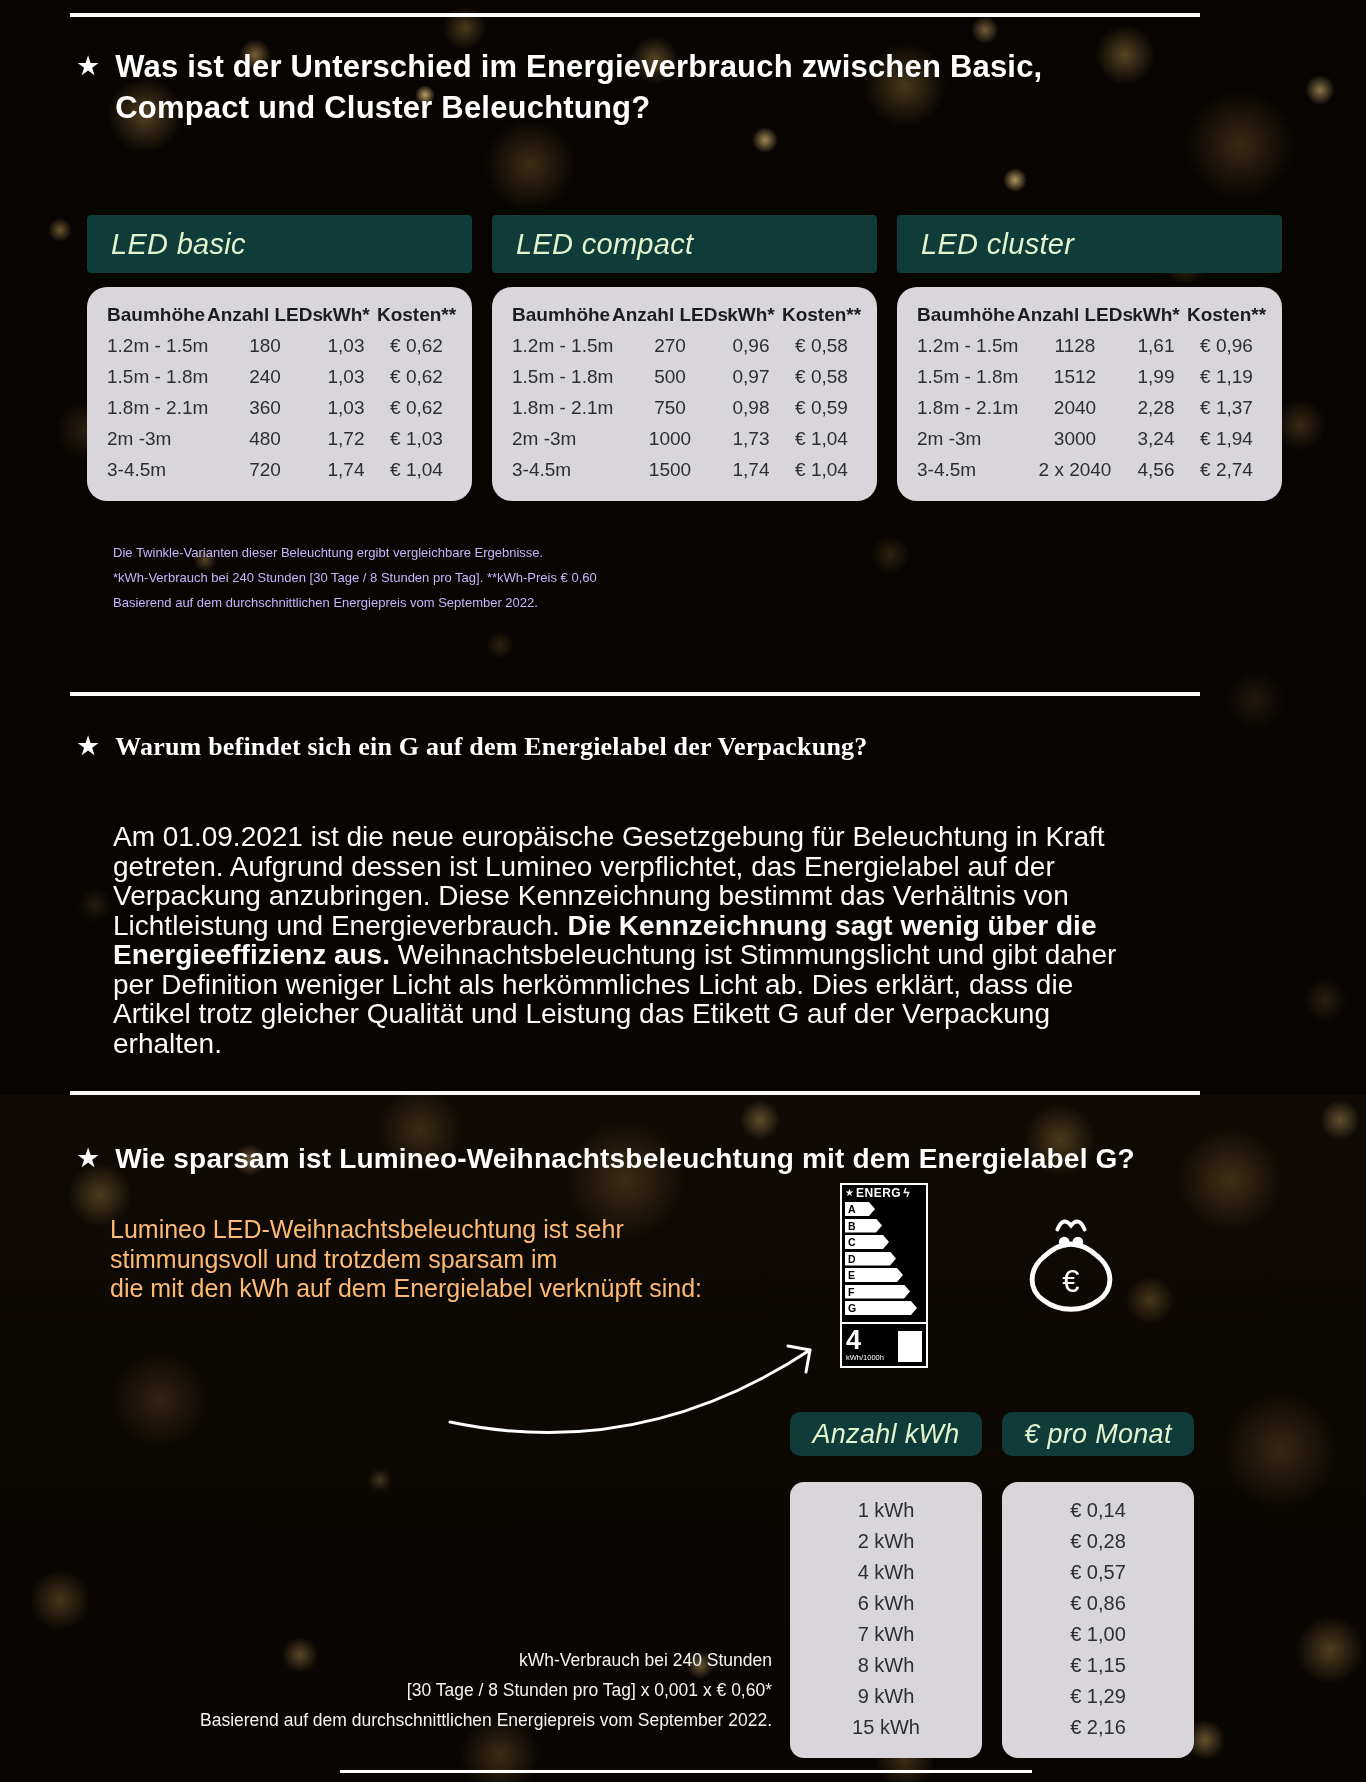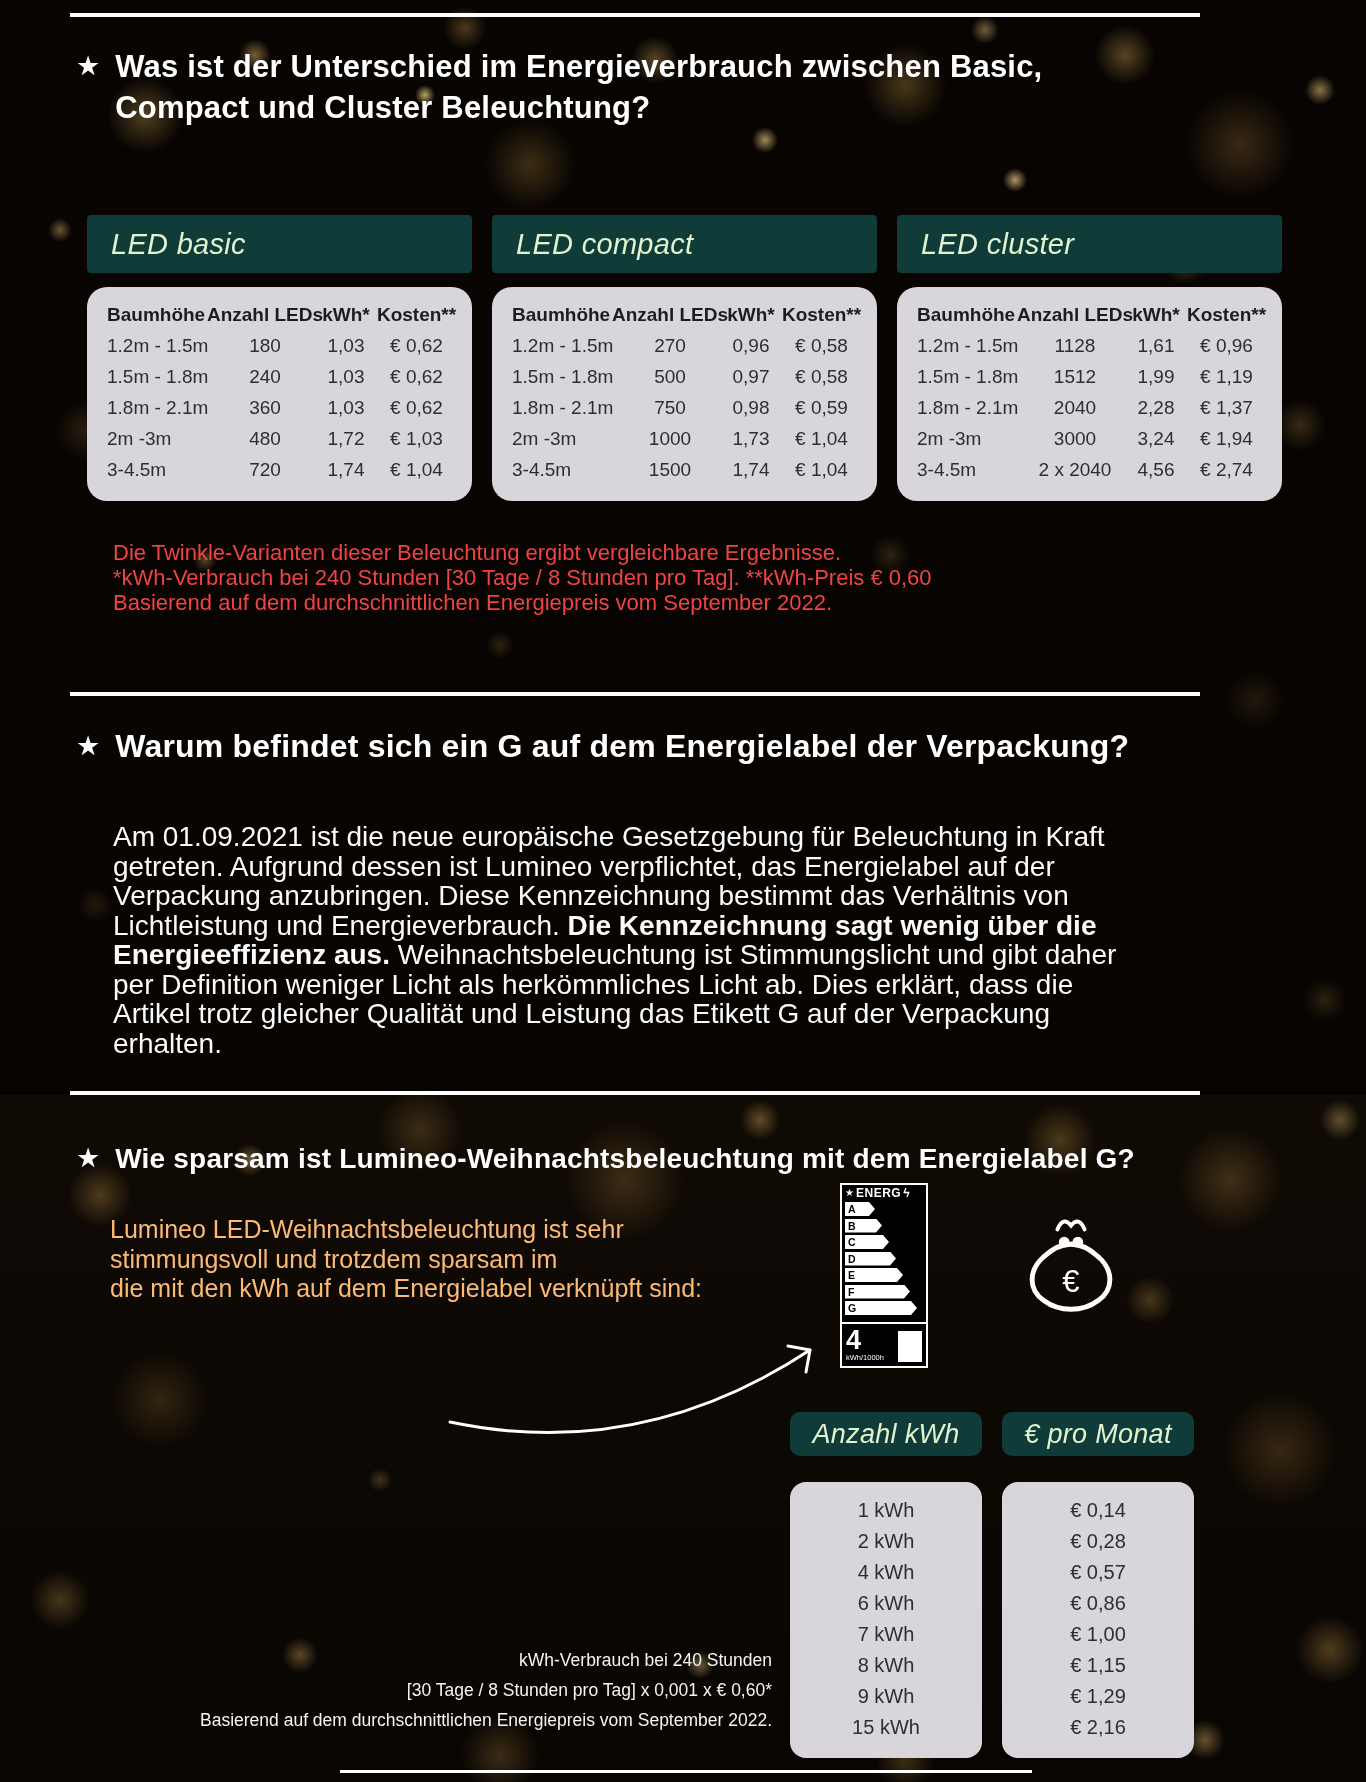--- a/index.html
+++ b/index.html
@@ -65,39 +65,39 @@
   .rule-2{top:692px;}
   .rule-3{top:1091px;}
   .rule-bottom{top:1770px;left:340px;width:692px;height:3px;}
 
   .section-heading{position:absolute;display:flex;gap:15px;color:#fff;}
   .star{font-size:27px;line-height:41px;flex:0 0 auto;}
   .htext{font-weight:bold;font-size:31px;line-height:41px;letter-spacing:.2px;}
   .htext span{display:block;}
   .sh1{left:76px;top:46px;}
   .sh2{left:76px;top:726px;}
-  .sh2 .htext{font-size:32px;}
+  .sh2 .htext{font-size:26px;font-family:Liberation Serif, serif;}
   .sh3{left:76px;top:1138px;}
   .sh3 .htext{font-size:28px;white-space:nowrap;}
 
   
   .ledtable{position:absolute;top:215px;width:385px;}
   .t0{left:87px;} .t1{left:492px;} .t2{left:897px;}
   .band{background:#0f3b38;border-radius:4px;height:58px;display:flex;align-items:center;
         padding-left:24px;box-sizing:border-box;margin-bottom:14px;}
   .band-title{color:#e2f3d0;font-style:italic;font-size:29px;font-weight:500;letter-spacing:.3px;}
   .grid{background:#d8d6da;border-radius:20px;padding:12px 16px 16px 20px;box-sizing:border-box;
         display:grid;grid-template-columns:108px 100px 62px 79px;grid-auto-rows:31px;
         color:#2e2e30;font-size:19px;}
   .grid span{display:flex;align-items:center;justify-content:center;white-space:nowrap;}
   .grid span.c1{justify-content:flex-start;}
   .grid .th{font-weight:bold;color:#1d1d1f;}
 
   
-  .fnote1{position:absolute;left:113px;top:540px;color:#ef4444;font-size:22px;line-height:25px;}
+  .fnote1{position:absolute;left:113px;top:540px;color:#c4b5fd;font-size:13px;line-height:25px;}
   .fnote1 span{display:block;}
 
   
   .para{position:absolute;left:113px;top:822px;width:1005px;color:#fbfbfb;
         font-size:28px;line-height:29.5px;}
   .para b{font-weight:bold;}
 
   
   .intro{position:absolute;left:110px;top:1215px;color:#fdba74;font-size:25px;line-height:29.5px;}
   .intro span{display:block;}
@@ -127,21 +127,21 @@
   .arrow-svg{position:absolute;left:440px;top:1330px;}
   .purse-svg{position:absolute;left:1022px;top:1212px;}
 
   
   .kband{position:absolute;top:1412px;width:192px;height:44px;background:#0f3b38;border-radius:10px;
          display:flex;align-items:center;justify-content:center;}
   .kband .band-title{font-size:27px;}
   .kb0{left:790px;} .kb1{left:1002px;}
   .ktable{position:absolute;top:1482px;width:192px;background:#d8d6da;border-radius:16px;
           padding:13px 0 15px 0;color:#2e2e30;font-size:20px;line-height:31px;text-align:center;}
-  .kt0{left:790px;} .kt1{left:1002px;}
+  .kt0{left:790px;border-radius:14px;} .kt1{left:1002px;}
   .ktable span{display:block;}
 
   .fnote3{position:absolute;left:110px;width:662px;top:1645px;text-align:right;color:#f5f5f5;
           font-size:17.5px;line-height:30px;}
   .fnote3 span{display:block;}
 </style>
 </head>
 <body>
 
 <div class="page">

